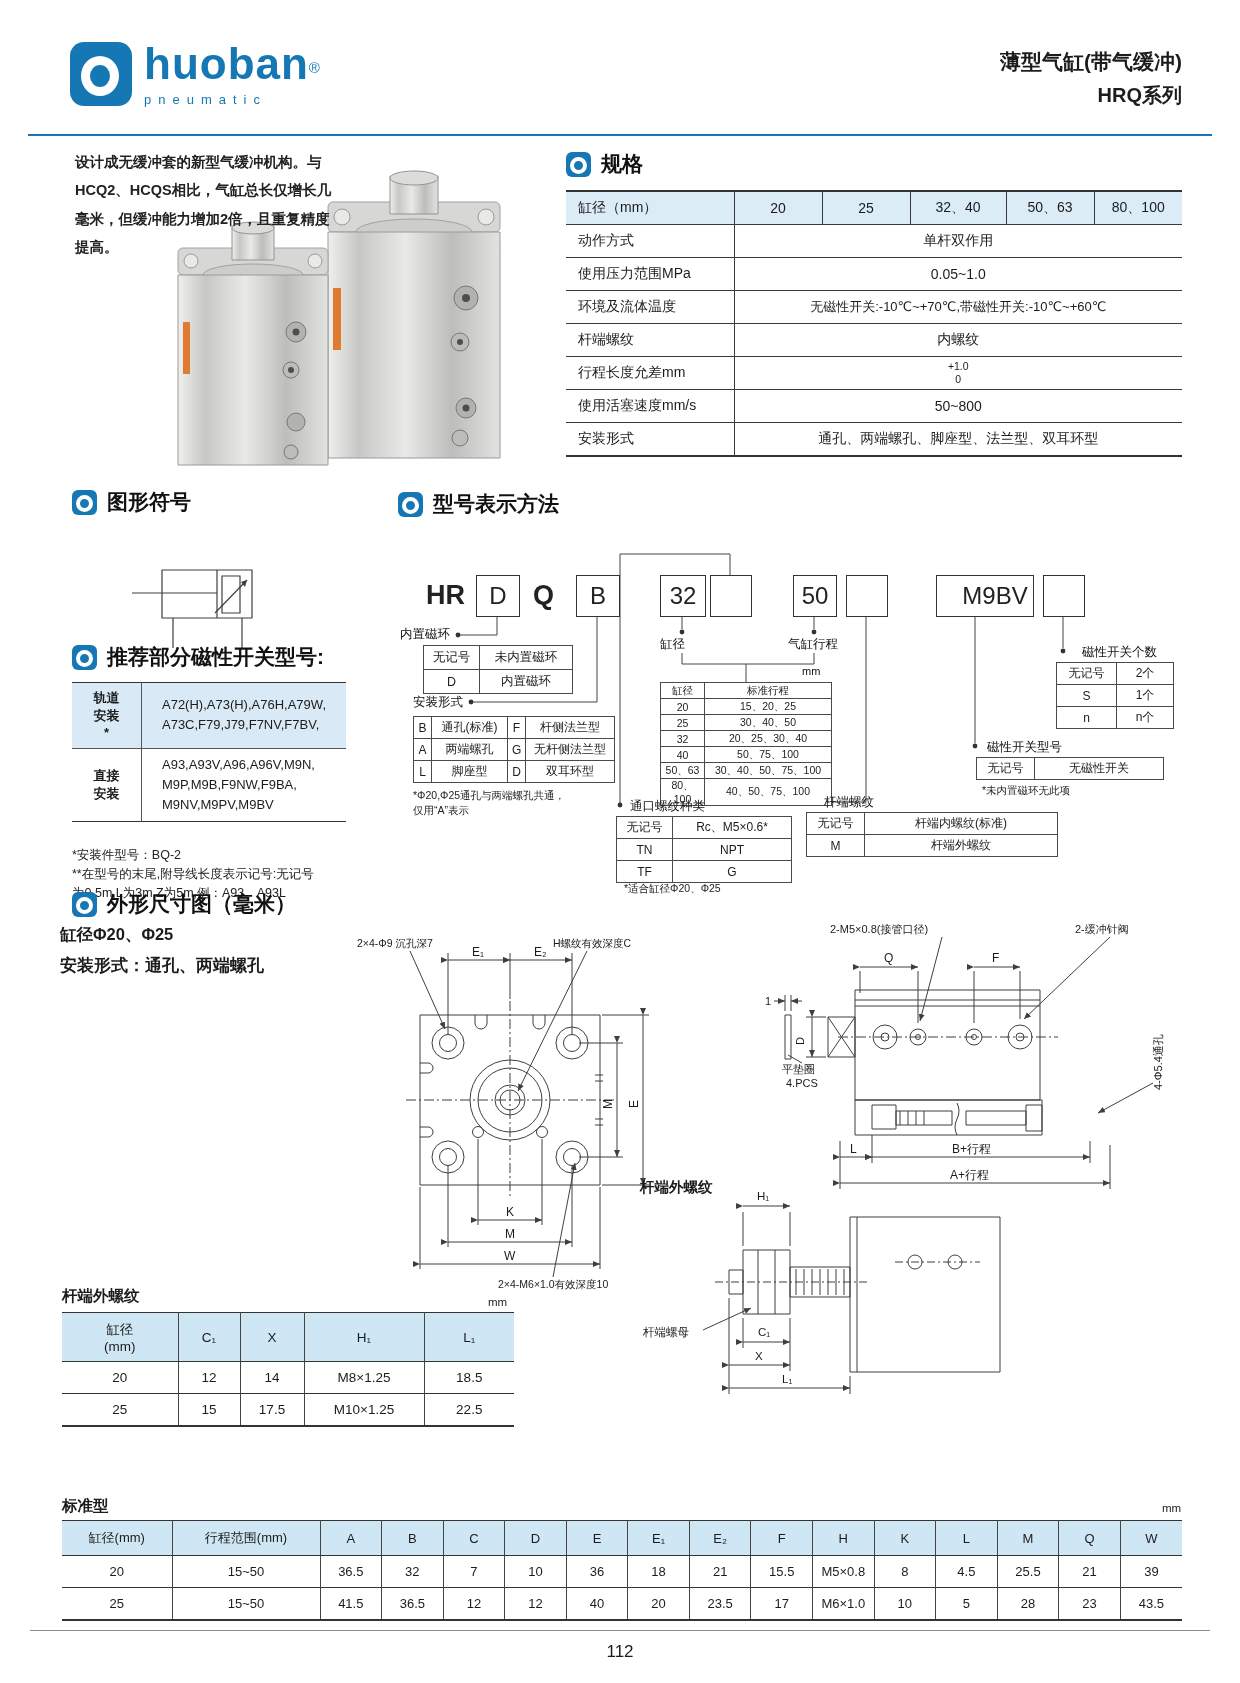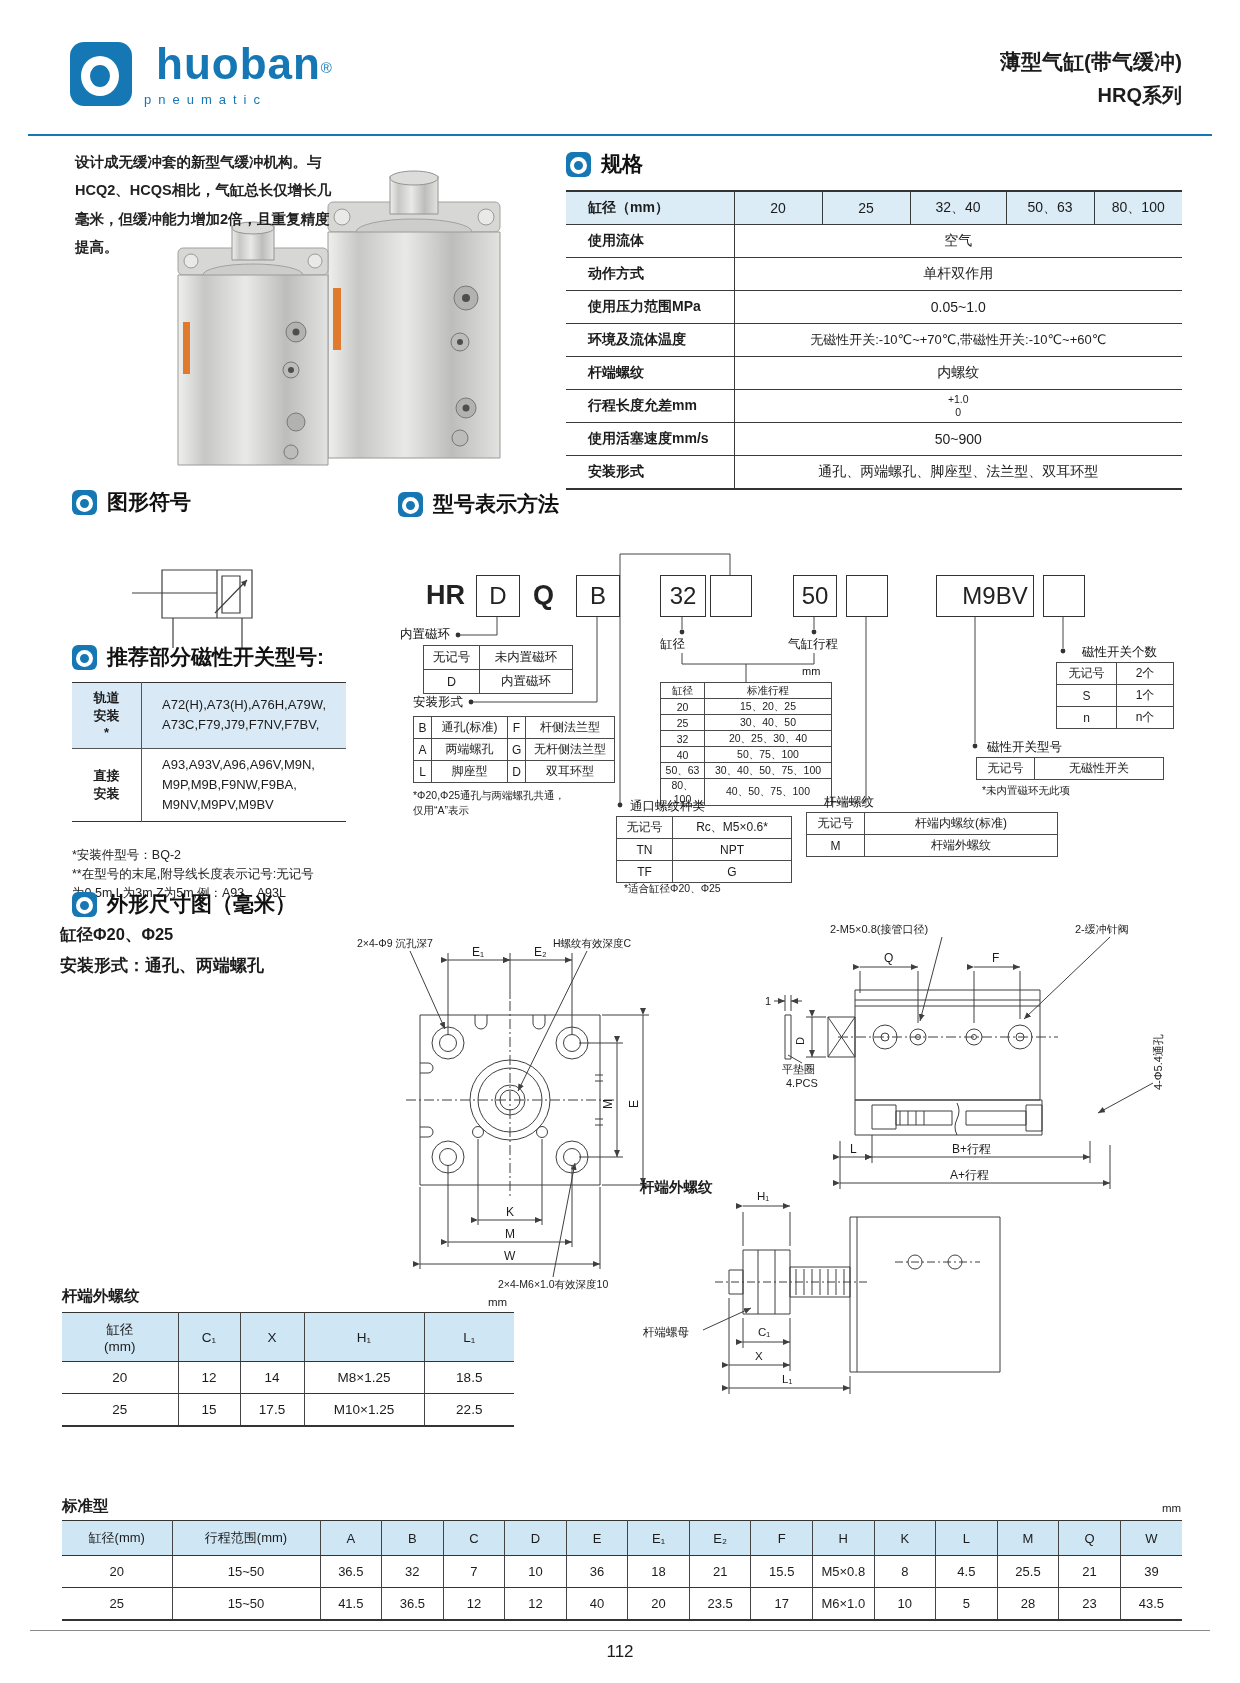--- a/index.html
+++ b/index.html
@@ -3,40 +3,40 @@
 <meta charset="utf-8">
 <style>
   html,body{margin:0;padding:0;background:#e9e9e9;}
   #page{position:relative;width:1240px;height:1683px;background:#ffffff;margin:0 auto;
         font-family:"Liberation Sans","DejaVu Sans",sans-serif;color:#1c1c1c;overflow:hidden;}
   .abs{position:absolute;}
   
   .logo-wrap{left:70px;top:42px;display:flex;align-items:flex-start;gap:12px;}
   .logo-mark{width:62px;height:64px;background:#1578b4;border-radius:14px;position:relative;flex:0 0 auto;}
   .logo-mark::after{content:"";position:absolute;left:11px;top:14px;width:20px;height:22px;border:9px solid #fff;border-radius:50%;}
-  .logo-text{font-size:44px;font-weight:bold;color:#1578b4;line-height:1;letter-spacing:1px;margin-left:12px;}
+  .logo-text{font-size:44px;font-weight:bold;color:#1578b4;line-height:1;letter-spacing:1px;}
   .logo-reg{font-size:15px;color:#1578b4;vertical-align:super;}
   .logo-sub{font-size:13px;color:#1578b4;letter-spacing:7px;margin-top:6px;}
   .hd-title{right:58px;top:48px;text-align:right;font-weight:bold;}
   .hd-title .l1{font-size:21px;}
   .hd-title .l2{font-size:20px;margin-top:6px;}
   .blue-rule{left:28px;top:134px;width:1184px;height:2px;background:#1578b4;}
   
   .sec-head{display:flex;align-items:center;gap:10px;font-size:21px;font-weight:bold;color:#111;}
   .sec-icon{width:25px;height:25px;background:#1578b4;border-radius:6px;position:relative;flex:0 0 auto;}
   .sec-icon::after{content:"";position:absolute;left:4px;top:5px;width:9px;height:9px;border:4px solid #fff;border-radius:50%;}
   
   .intro{left:75px;top:148px;width:262px;font-size:14.5px;line-height:1.95;font-weight:bold;color:#222;}
   
   table{border-collapse:collapse;}
   .spec-table{left:566px;top:190px;width:616px;table-layout:fixed;font-size:14px;
               border-top:2px solid #333;border-bottom:2px solid #333;}
   .spec-table td{border-top:1.5px solid #3a3a3a;height:30px;text-align:center;padding:1px 4px;}
   .spec-table tr:first-child td{border-top:none;}
-  .spec-table td.lbl{text-align:left;padding-left:22px;font-weight:bold;}
+  .spec-table td.lbl{text-align:left;padding-left:12px;font-weight:normal;}
   .spec-table td.vl{border-left:1.2px solid #3a3a3a;}
   .spec-table tr.blue td{background:#dcecf7;}
   .tol{display:inline-flex;flex-direction:column;font-size:10.5px;line-height:1.2;vertical-align:middle;}
   .sm{font-size:13px;}
   
   .sw-table{left:72px;top:682px;width:274px;border-top:1.5px solid #333;border-bottom:1.5px solid #333;font-size:13px;}
   .sw-table td{border-top:1px solid #555;padding:6px 20px;vertical-align:middle;}
   .sw-table tr:first-child td{border-top:none;}
   .sw-table td.t{width:64px;text-align:center;font-weight:bold;line-height:1.35;}
   .sw-table td.m{border-left:1.2px solid #555;line-height:1.55;}
@@ -161,24 +161,20 @@
     <tbody>
         <tr class="blue">
       <td class="lbl">缸径（mm）</td>
       <td class="vl">20</td>
       <td class="vl">25</td>
       <td class="vl">32、40</td>
       <td class="vl">50、63</td>
       <td class="vl">80、100</td>
     </tr>
     <tr>
-          <td class="lbl">使用流体</td>
-          <td class="vl" colspan="5">空气</td>
-        </tr>
-    <tr>
           <td class="lbl">动作方式</td>
           <td class="vl" colspan="5">单杆双作用</td>
         </tr>
     <tr>
           <td class="lbl">使用压力范围MPa</td>
           <td class="vl" colspan="5">0.05~1.0</td>
         </tr>
     <tr>
           <td class="lbl">环境及流体温度</td>
           <td class="vl sm" colspan="5">无磁性开关:-10℃~+70℃,带磁性开关:-10℃~+60℃</td>
@@ -189,21 +185,21 @@
         </tr>
     <tr>
           <td class="lbl">行程长度允差mm</td>
       <td class="vl" colspan="5"><span class="tol">
               <span>+1.0</span>
               <span>0</span>
             </span></td>
         </tr>
     <tr>
           <td class="lbl">使用活塞速度mm/s</td>
-          <td class="vl" colspan="5">50~900</td>
+          <td class="vl" colspan="5">50~800</td>
         </tr>
     <tr>
           <td class="lbl">安装形式</td>
           <td class="vl" colspan="5">通孔、两端螺孔、脚座型、法兰型、双耳环型</td>
         </tr>
   </tbody>
     </table>
 
   <div class="abs sec-head" style="left:72px;top:488px;">
     <span class="sec-icon"></span>

